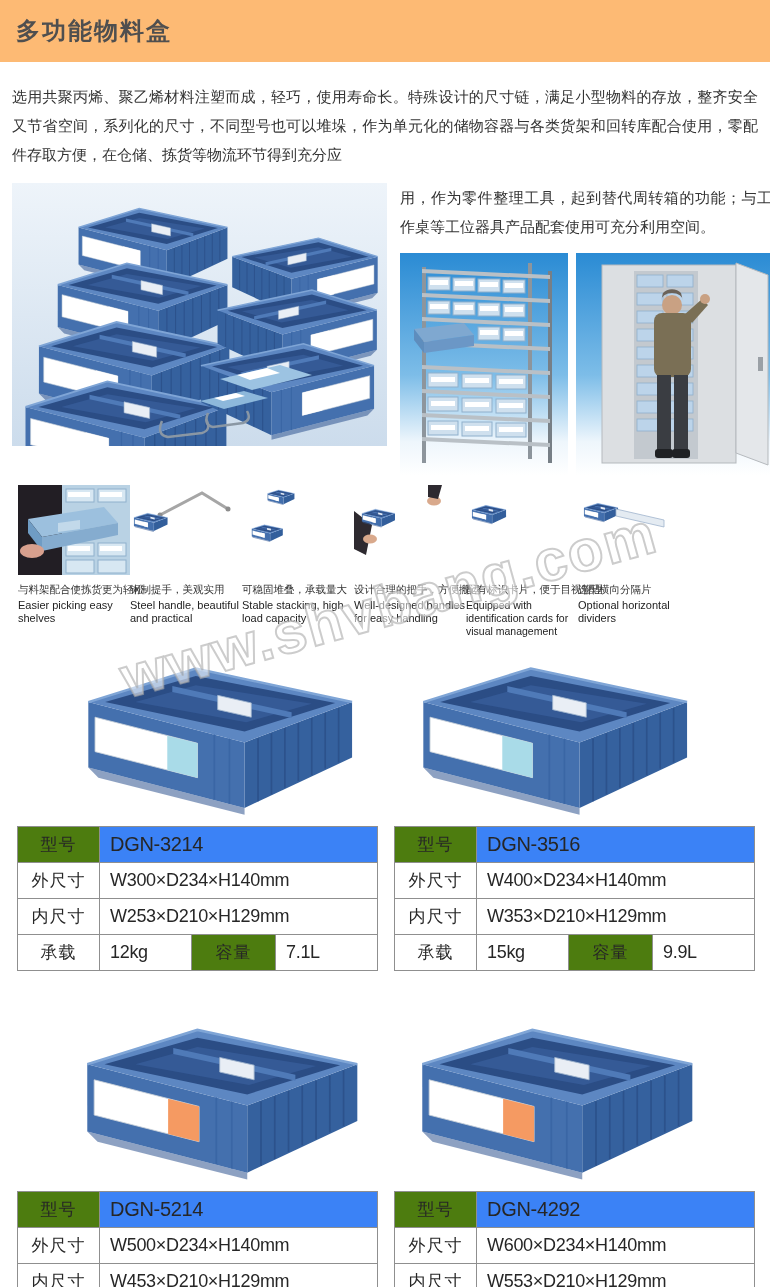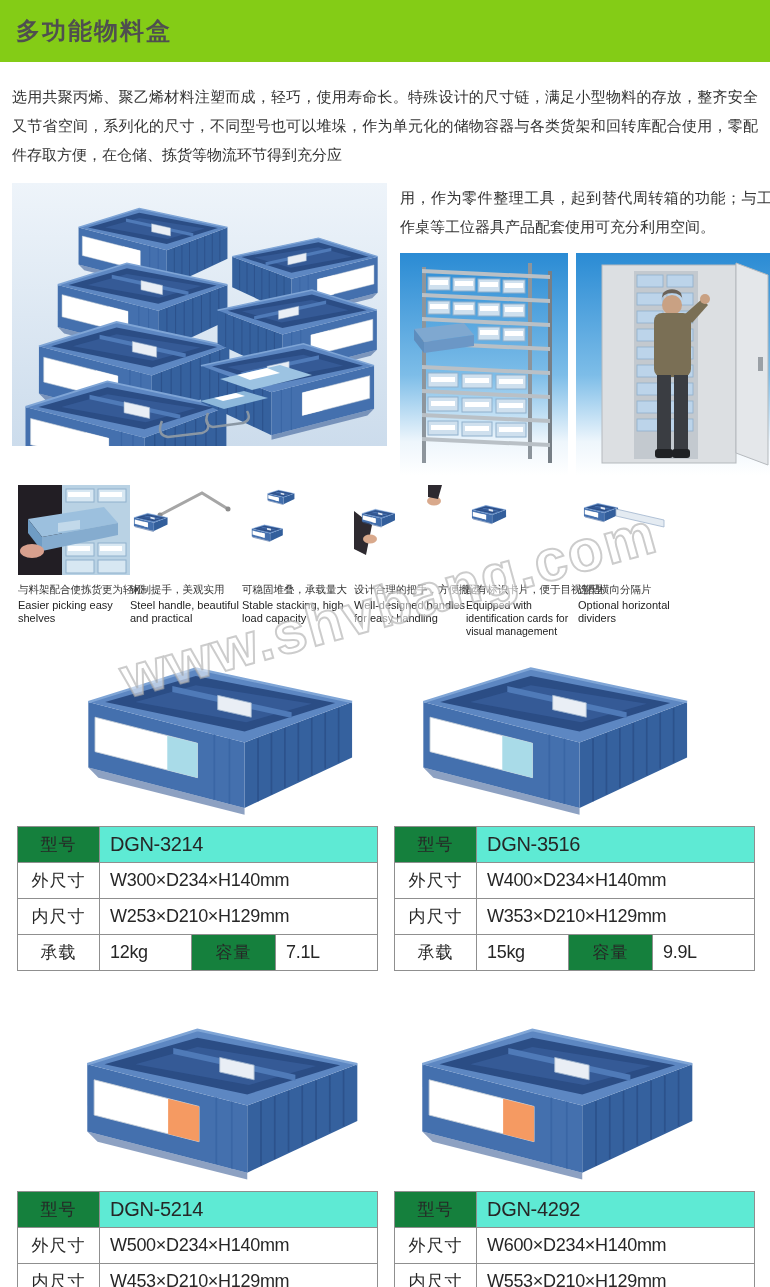--- a/index.html
+++ b/index.html
@@ -2,21 +2,21 @@
 <html><head>
 <meta charset="utf-8">
 <style>
   * { box-sizing: border-box; }
   html,body { margin:0; padding:0; }
   body {
     width:770px; height:1287px; background:#ffffff; position:relative; overflow:hidden;
     font-family:"Liberation Sans","DejaVu Sans",sans-serif; color:#333;
   }
   
-  .header { height:62px; background:#84cc16; display:flex; align-items:center;
+  .header { height:62px; background:#fdba74; display:flex; align-items:center;
             justify-content:space-between; padding:0 16px; }
   .page-title { font-size:24px; font-weight:bold; color:#4f4f4f; letter-spacing:2px; }
   .logo { display:flex; align-items:center; gap:7px; }
   .logo-bars { display:flex; flex-direction:column; gap:3px; transform:skewX(-14deg); }
   .logo-bars .bar { height:6px; border-radius:1px; }
   .bar1 { width:26px; background:#1d4f9c; }
   .bar2 { width:20px; background:#1d4f9c; }
   .bar3 { width:24px; background:#3f9fdc; }
   .logo-latin { font-size:29px; font-weight:800; color:#1d4f9c; letter-spacing:0; }
   .logo-cn { font-size:27px; font-weight:800; color:#1d4f9c; letter-spacing:2px; }
@@ -43,22 +43,22 @@
   .bin-row svg { display:block; }
   .block2 { margin-top:40px; }
   .block2 .bin-row { height:172px; }
 
   
   .tables-row { display:flex; gap:16px; margin:8px 17px 0; }
   table.spec { border-collapse:collapse; width:360px; table-layout:fixed; }
   table.spec td { border:1px solid #8f8f8f; height:36px; padding:0 0 0 10px;
                   font-size:18px; color:#262626; vertical-align:middle; letter-spacing:-0.3px; }
   table.spec td.lbl { text-align:center; padding:0; font-size:17px; letter-spacing:1px; }
-  .gray { background:#15803d; }
-  .yellow { background:#5eead4; font-size:20px !important; }
+  .gray { background:#4d7c0f; }
+  .yellow { background:#3b82f6; font-size:20px !important; }
   td.val { font-size:19px; }
 
   
   .watermark { position:absolute; left:122px; top:645px; width:720px;
                transform:rotate(-15.5deg); transform-origin:left center;
                font-size:58px; font-weight:bold; letter-spacing:2px;
                color:rgba(255,255,255,0.55);
                -webkit-text-stroke:2px rgba(170,170,170,0.6);
                pointer-events:none; z-index:6; }
   .hiddendefs { position:absolute; width:0; height:0; overflow:hidden; }

